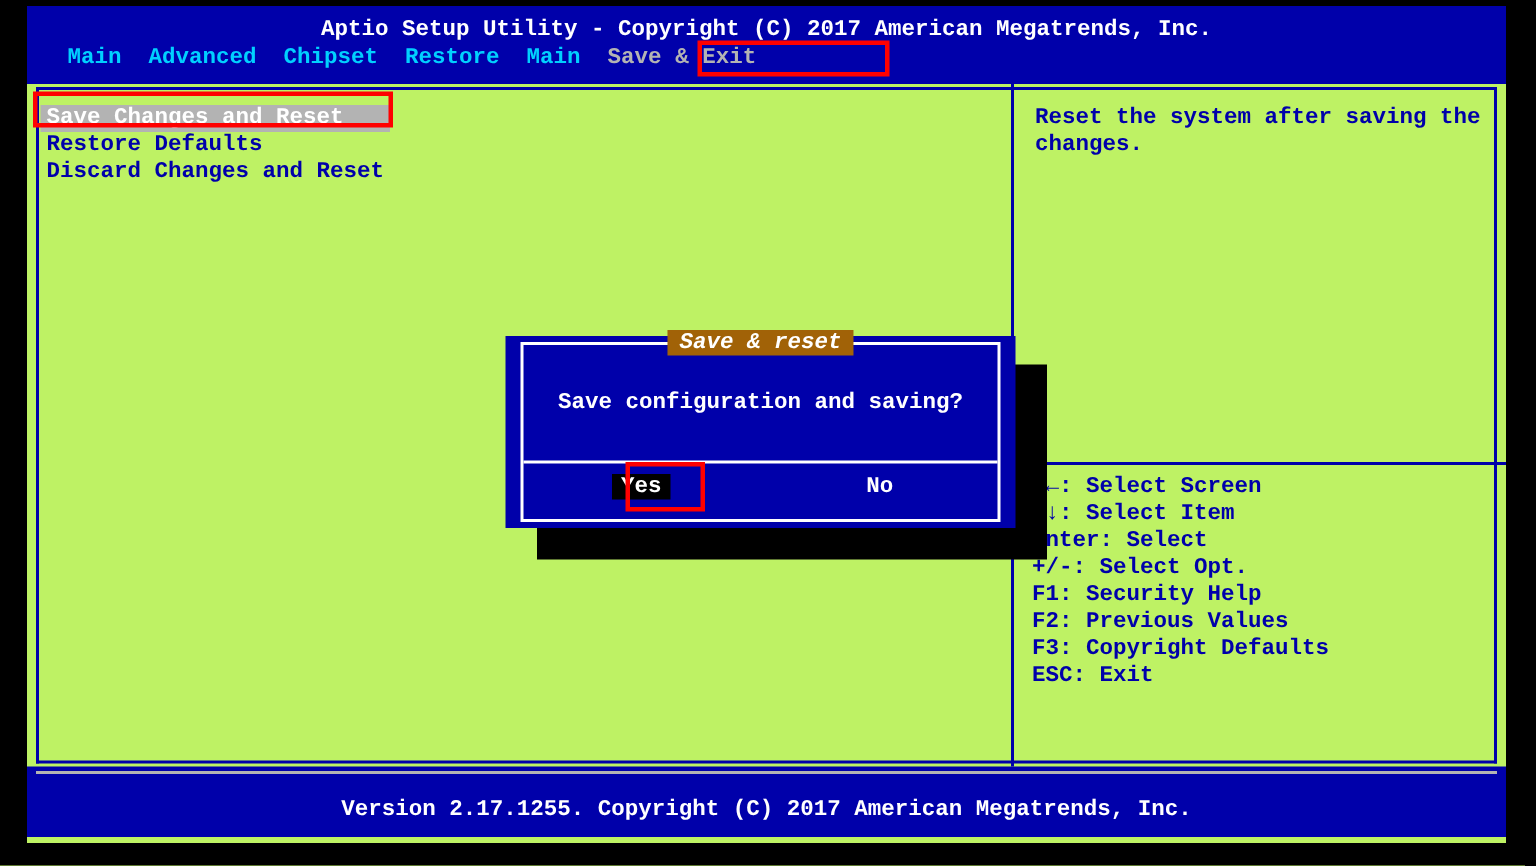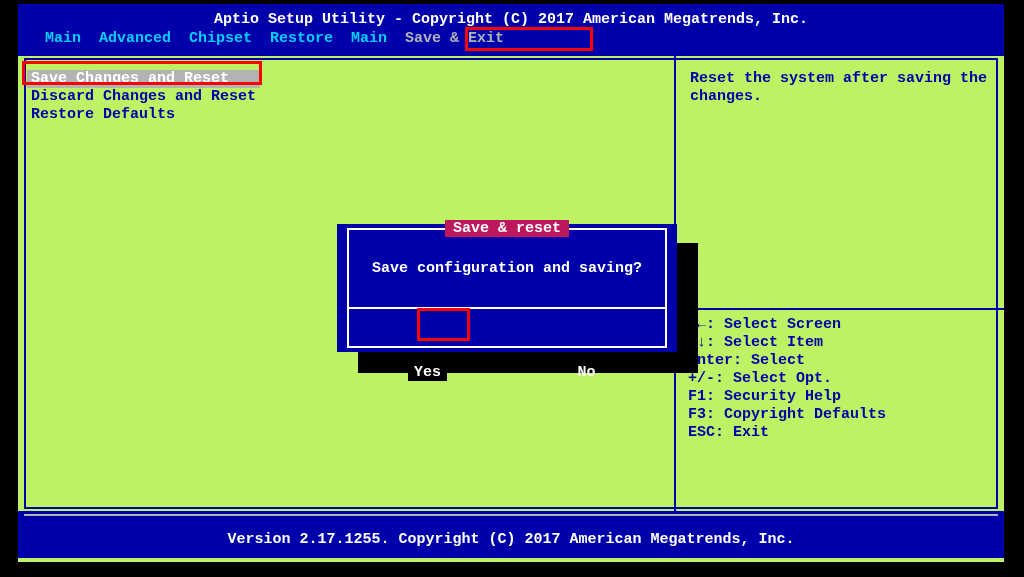--- a/index.html
+++ b/index.html
@@ -174,23 +174,24 @@
   .dialog .outer {
     border: 2px solid #fff;
     height: 116px;
     position: relative;
   }
   .dialog .dtitle {
     position: absolute;
     top: -10px;
     left: 50%;
     transform: translateX(-50%);
-    background: #be185d;
+    background: #a16207;
     padding: 0 8px;
     white-space: nowrap;
+    font-style: italic;
   }
   .dialog .msg {
     text-align: center;
     padding-top: 30px;
   }
   .dialog .sep {
     position: absolute;
     left: 0; right: 0; top: 77px;
     height: 2px;
     background: #fff;
@@ -199,21 +200,20 @@
     position: absolute;
     top: 86px;
     left: 0; right: 0;
     text-align: center;
   }
   .dialog .btn {
     display: inline-block;
     width: 120px;
     text-align: center;
     color: #fff;
-    margin-top: 48px;
   }
   .dialog .btn.sel {
     background: #000;
     color: #fff;
     width: auto;
     padding: 0 6px;
   }
   .dialog .btn-wrap {
     display: inline-block;
     width: 150px;
@@ -239,34 +239,35 @@
 
   <div class="content">
     <div class="frame-line-top"></div>
     <div class="frame-line-bottom"></div>
     <div class="frame-line-left"></div>
     <div class="frame-line-right"></div>
 
     <div class="pane-left">
       <div class="opt-list">
         <div class="opt sel">Save Changes and Reset</div>
+        <div class="opt">Restore Defaults</div>
         <div class="opt">Discard Changes and Reset</div>
-        <div class="opt">Restore Defaults</div>
       </div>
     </div>
 
     <div class="pane-right">
       <div class="help-block">Reset the system after saving the changes.</div>
       <div class="key-block">
         <hr>
         <div>→←: Select Screen</div>
         <div>↑↓: Select Item</div>
         <div>Enter: Select</div>
         <div>+/-: Select Opt.</div>
         <div>F1: Security Help</div>
+        <div>F2: Previous Values</div>
         <div>F3: Copyright Defaults</div>
         <div>ESC: Exit</div>
       </div>
     </div>
   </div>
 
   <div class="bottom-bar">
     <div class="line1"></div>
     <div class="vtext">Version 2.17.1255. Copyright (C) 2017 American Megatrends, Inc.</div>
   </div>

